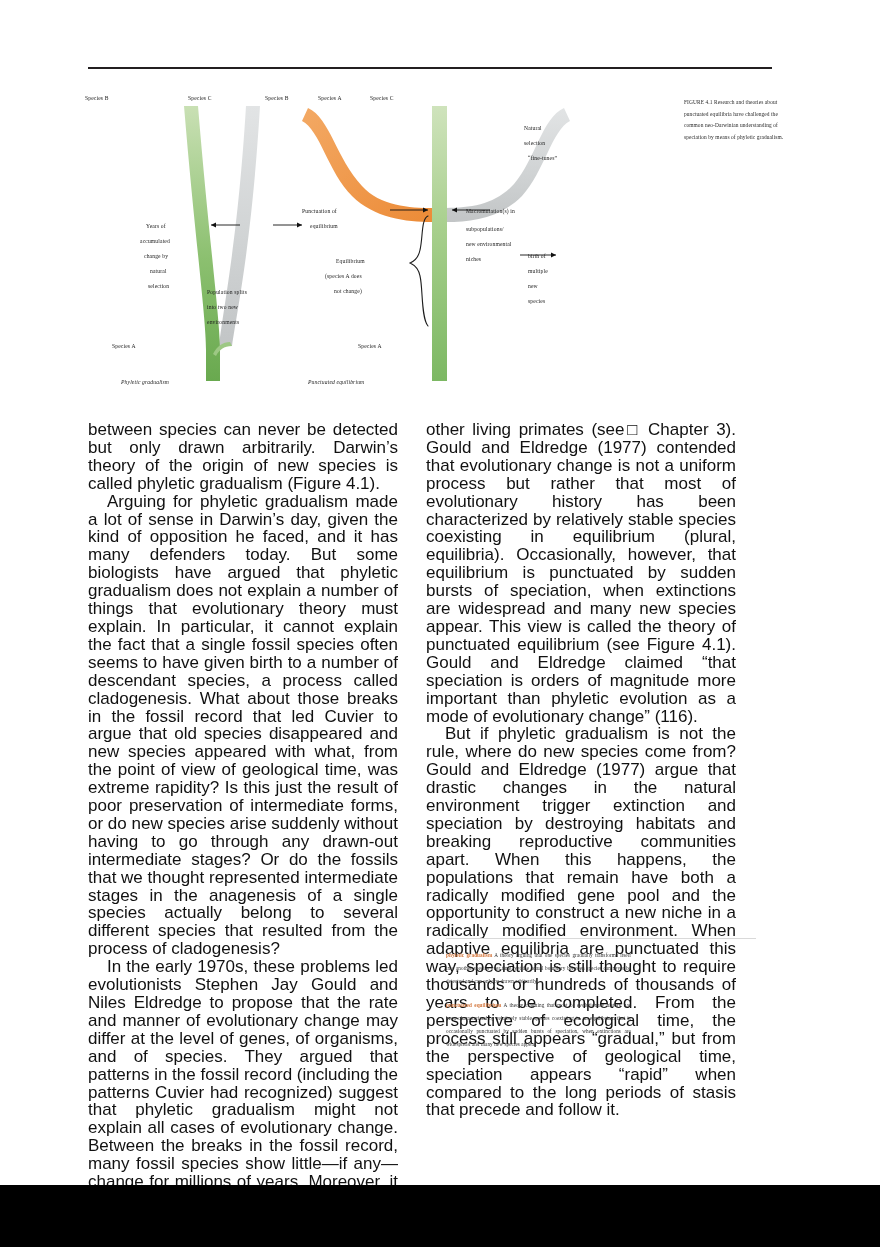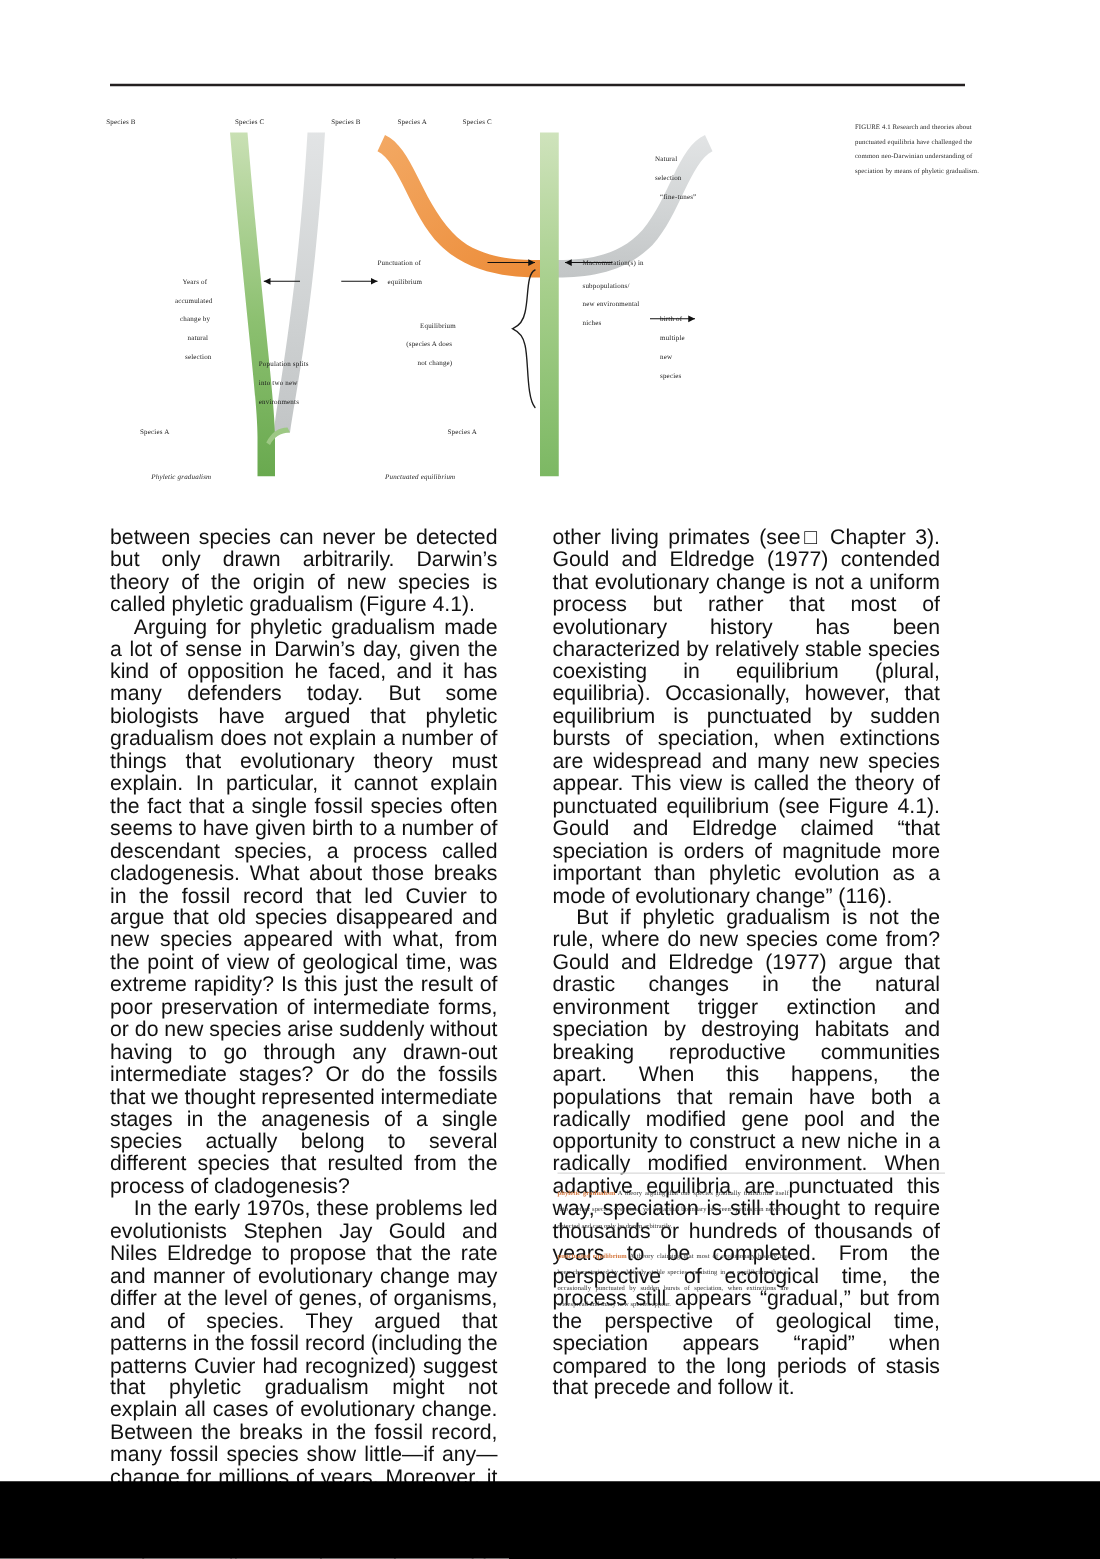--- a/index.html
+++ b/index.html
@@ -76,21 +76,21 @@
     position: absolute;
     width: 310px;
     font-family: Liberation Sans, sans-serif;
     font-size: 17px;
     line-height: 17.9px;
     text-align: justify;
     color: #111111;
     hyphens: none;
   }
   #col-left  { left: 88px; top: 421px; }
-  #col-right { left: 442px; top: 421px; }
+  #col-right { left: 426px; top: 421px; }
 
   .column p { margin: 0; }
   .column p.indent { text-indent: 19px; }
 
   
   #glossary {
     position: absolute;
     left: 446px; top: 938px;
     width: 310px;
   }

